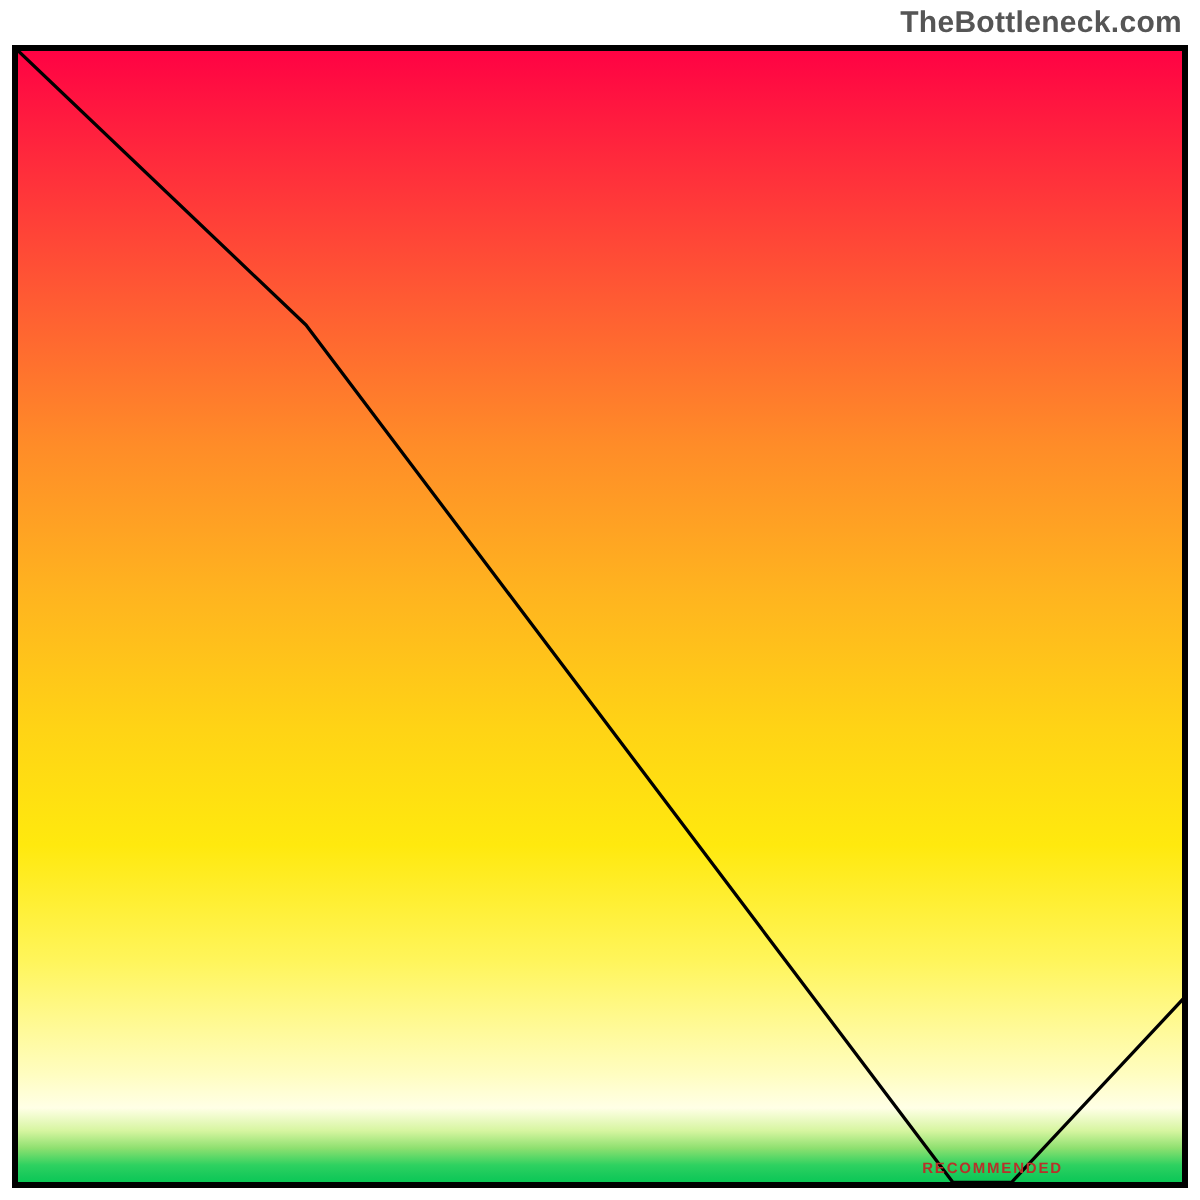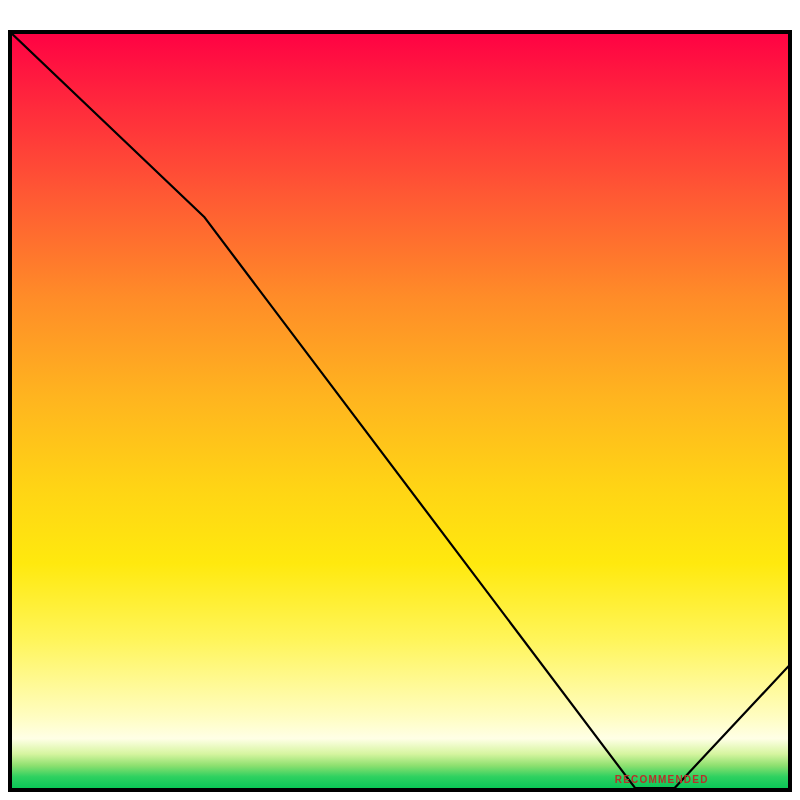--- a/index.html
+++ b/index.html
@@ -73,20 +73,21 @@
     font-weight: bold;
     letter-spacing: 1.2px;
     color: #b8312a;
     white-space: nowrap;
   }
 </style>
 </head>
 <body>
 
 <div class="wrap">
+  <div class="watermark">TheBottleneck.com</div>
 
   <div class="plot">
     <div class="gradient"></div>
 
     <svg class="line-layer" viewBox="0 0 784 762" preserveAspectRatio="none">
       <polyline id="curve" fill="none" stroke="#000000" stroke-width="2.2" stroke-linejoin="round" stroke-linecap="round" points="0.0,0.0 196.0,186.7 627.2,758.2 666.4,758.2 784.0,632.5"></polyline>
     </svg>
 
     <div class="frame"></div>
 

